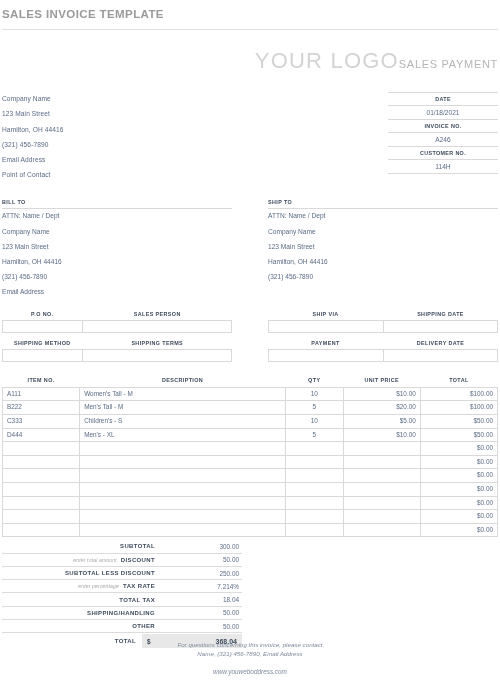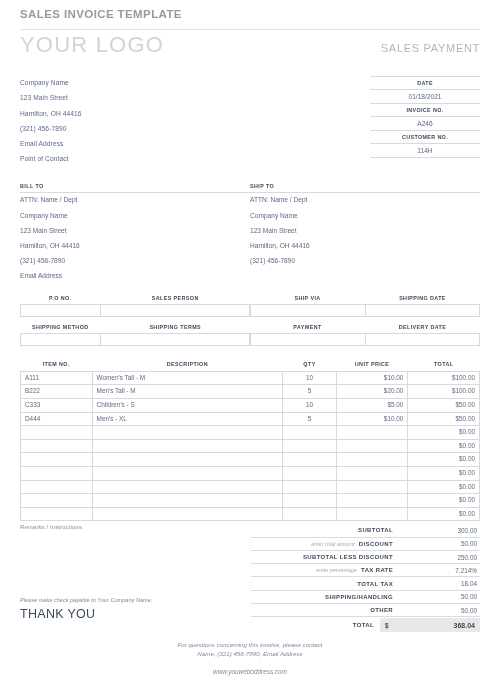--- a/index.html
+++ b/index.html
@@ -14,21 +14,21 @@
     color: #3d4a5c;
     -webkit-font-smoothing: antialiased;
     overflow: hidden;
     position: relative;
   }
   .page {
     position: relative;
     width: 500px;
     height: 683px;
     box-sizing: border-box;
-    padding: 0 20px;
+    padding: 0 2px;
   }
 
   
   .banner {
     padding-top: 8px;
     padding-bottom: 4px;
   }
   .banner-title {
     font-size: 11.5px;
     font-weight: bold;
@@ -37,22 +37,22 @@
   }
   .banner-rule {
     margin-top: 5px;
     border-bottom: 1px solid #e2e2e2;
   }
 
   
   .logo-row {
     display: flex;
     align-items: flex-end;
-    justify-content: space-between;
-    margin-top: 4px;
+    justify-content: flex-end;
+    margin-top: 20px;
     padding-bottom: 6px;
   }
   .logo-text {
     font-size: 22px;
     letter-spacing: 1.2px;
     color: #d3d3d3;
     line-height: 1;
   }
   .doc-type {
     font-size: 11px;
@@ -484,25 +484,20 @@
         <td class="col-item"></td>
         <td class="col-desc"></td>
         <td class="col-qty"></td>
         <td class="col-unit"></td>
         <td class="col-tot">$0.00</td>
       </tr>
     </tbody>
   </table>
 
   <div class="bottom">
-    <div class="remarks">
-      <div class="remarks-label">Remarks / Instructions:</div>
-      <div class="payable">Please make check payable to Your Company Name.</div>
-      <div class="thankyou">THANK YOU</div>
-    </div>
 
     <div class="totals">
       <div class="trow">
         <span class="thint"></span>
         <span class="tlabel">SUBTOTAL</span>
         <span class="tvalue">300.00</span>
       </div>
       <div class="trow">
         <span class="thint">enter total amount</span>
         <span class="tlabel">DISCOUNT</span>

